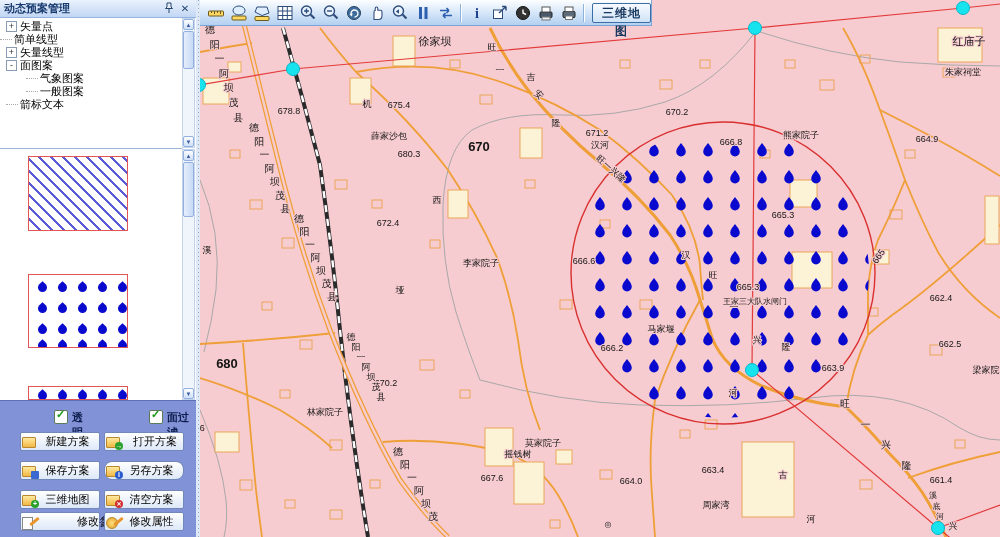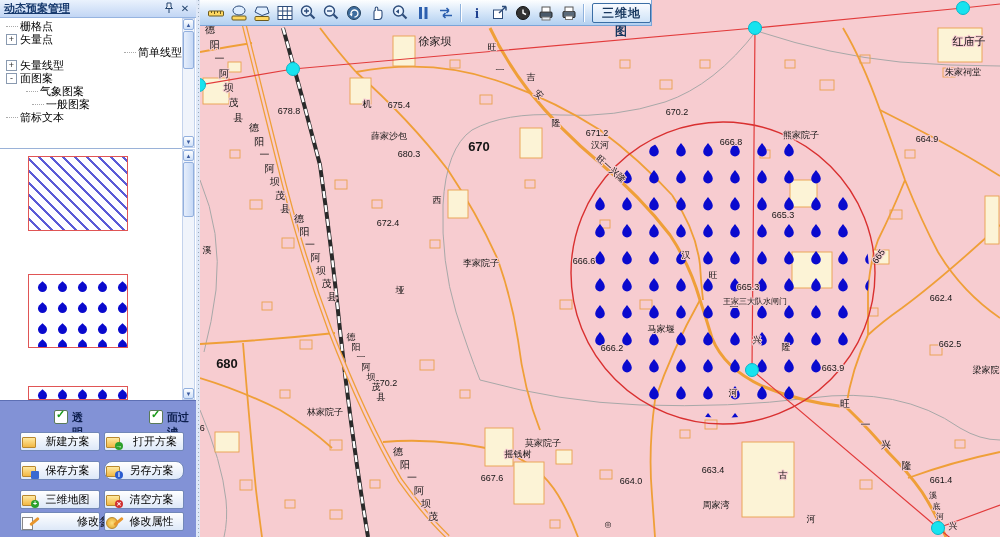--- a/index.html
+++ b/index.html
@@ -5,21 +5,21 @@
   html,body{margin:0;padding:0;}
   body{width:1000px;height:537px;position:relative;overflow:hidden;background:#fff;
        font-family:"Liberation Sans",sans-serif;-webkit-font-smoothing:antialiased;}
   #app{position:absolute;inset:0;}
 
   
   #sidebar{position:absolute;left:0;top:0;width:196px;height:537px;background:#fff;border-right:1px solid #9ab2d8;}
   #titlebar{position:absolute;left:0;top:0;width:196px;height:18px;
     background:linear-gradient(#eaf2fd,#c2d6f4);border-bottom:1px solid #96b4e0;
     display:flex;align-items:center;padding:0 4px;box-sizing:border-box;}
-  #titlebar .t{font-size:11px;font-weight:bold;color:#173a6e;flex:1;text-decoration:underline;}
+  #titlebar .t{font-size:11px;font-weight:bold;color:#173a6e;flex:1;}
   #titlebar .ic{width:14px;height:13px;text-align:center;font-size:10px;line-height:13px;color:#24456e;margin-left:2px;cursor:default;}
   
   #treePane{position:absolute;left:0;top:18px;width:182px;height:130px;background:#fff;overflow:hidden;padding-top:2px;box-sizing:border-box;}
   .titem{height:13px;line-height:13px;font-size:11px;color:#000;white-space:nowrap;display:flex;align-items:center;}
   .titem .tog{display:inline-block;width:9px;height:9px;border:1px solid #8a9ab0;background:#fff;font-size:9px;line-height:8px;text-align:center;color:#333;margin-right:3px;flex:none;}
   .titem .notog{display:inline-block;width:12px;flex:none;border-top:1px dotted #aaa;height:0;margin-right:2px;}
   
   .sb{position:absolute;width:13px;background:#f0f4fb;border:1px solid #c4d3ec;box-sizing:border-box;}
   .sb .ar{position:absolute;left:0;width:11px;height:11px;background:linear-gradient(#fdfeff,#cfe0f8);border:1px solid #93b0de;border-radius:2px;
           font-size:6px;line-height:11px;text-align:center;color:#3a5a9e;box-sizing:border-box;}
@@ -79,44 +79,40 @@
       <span class="ic">
         <svg width="10" height="12" viewBox="0 0 10 12">
             <path d="M3,1 h4 v4 l1.5,1.5 h-7 L3,5 Z M5,6.5 V11" fill="#e8edf5" stroke="#24456e" stroke-width="1"></path>
           </svg>
       </span>
       <span class="ic">✕</span>
     </div>
 
     <div id="treePane">
         <div class="titem" style="padding-left: 6px;">
-          <span class="notog"></span>
-          <span>栅格点</span>
-        </div>
-        <div class="titem" style="padding-left: 6px;">
           <span class="tog">+</span>
           <span>矢量点</span>
         </div>
-        <div class="titem" style="padding-left: 6px; justify-content: flex-end;">
+        <div class="titem" style="padding-left: 0;">
           <span class="notog"></span>
           <span>简单线型</span>
         </div>
         <div class="titem" style="padding-left: 6px;">
           <span class="tog">+</span>
           <span>矢量线型</span>
         </div>
         <div class="titem" style="padding-left: 6px;">
           <span class="tog">-</span>
           <span>面图案</span>
         </div>
         <div class="titem" style="padding-left: 26px;">
           <span class="notog"></span>
           <span>气象图案</span>
         </div>
-        <div class="titem" style="padding-left: 26px; margin-left: 6px;">
+        <div class="titem" style="padding-left: 26px;">
           <span class="notog"></span>
           <span>一般图案</span>
         </div>
         <div class="titem" style="padding-left: 6px;">
           <span class="notog"></span>
           <span>箭标文本</span>
         </div>
       </div>
     <div class="sb" id="treeSb" style="left:182px;top:18px;height:130px;">
       <span class="ar" style="top:0;">▲</span>

